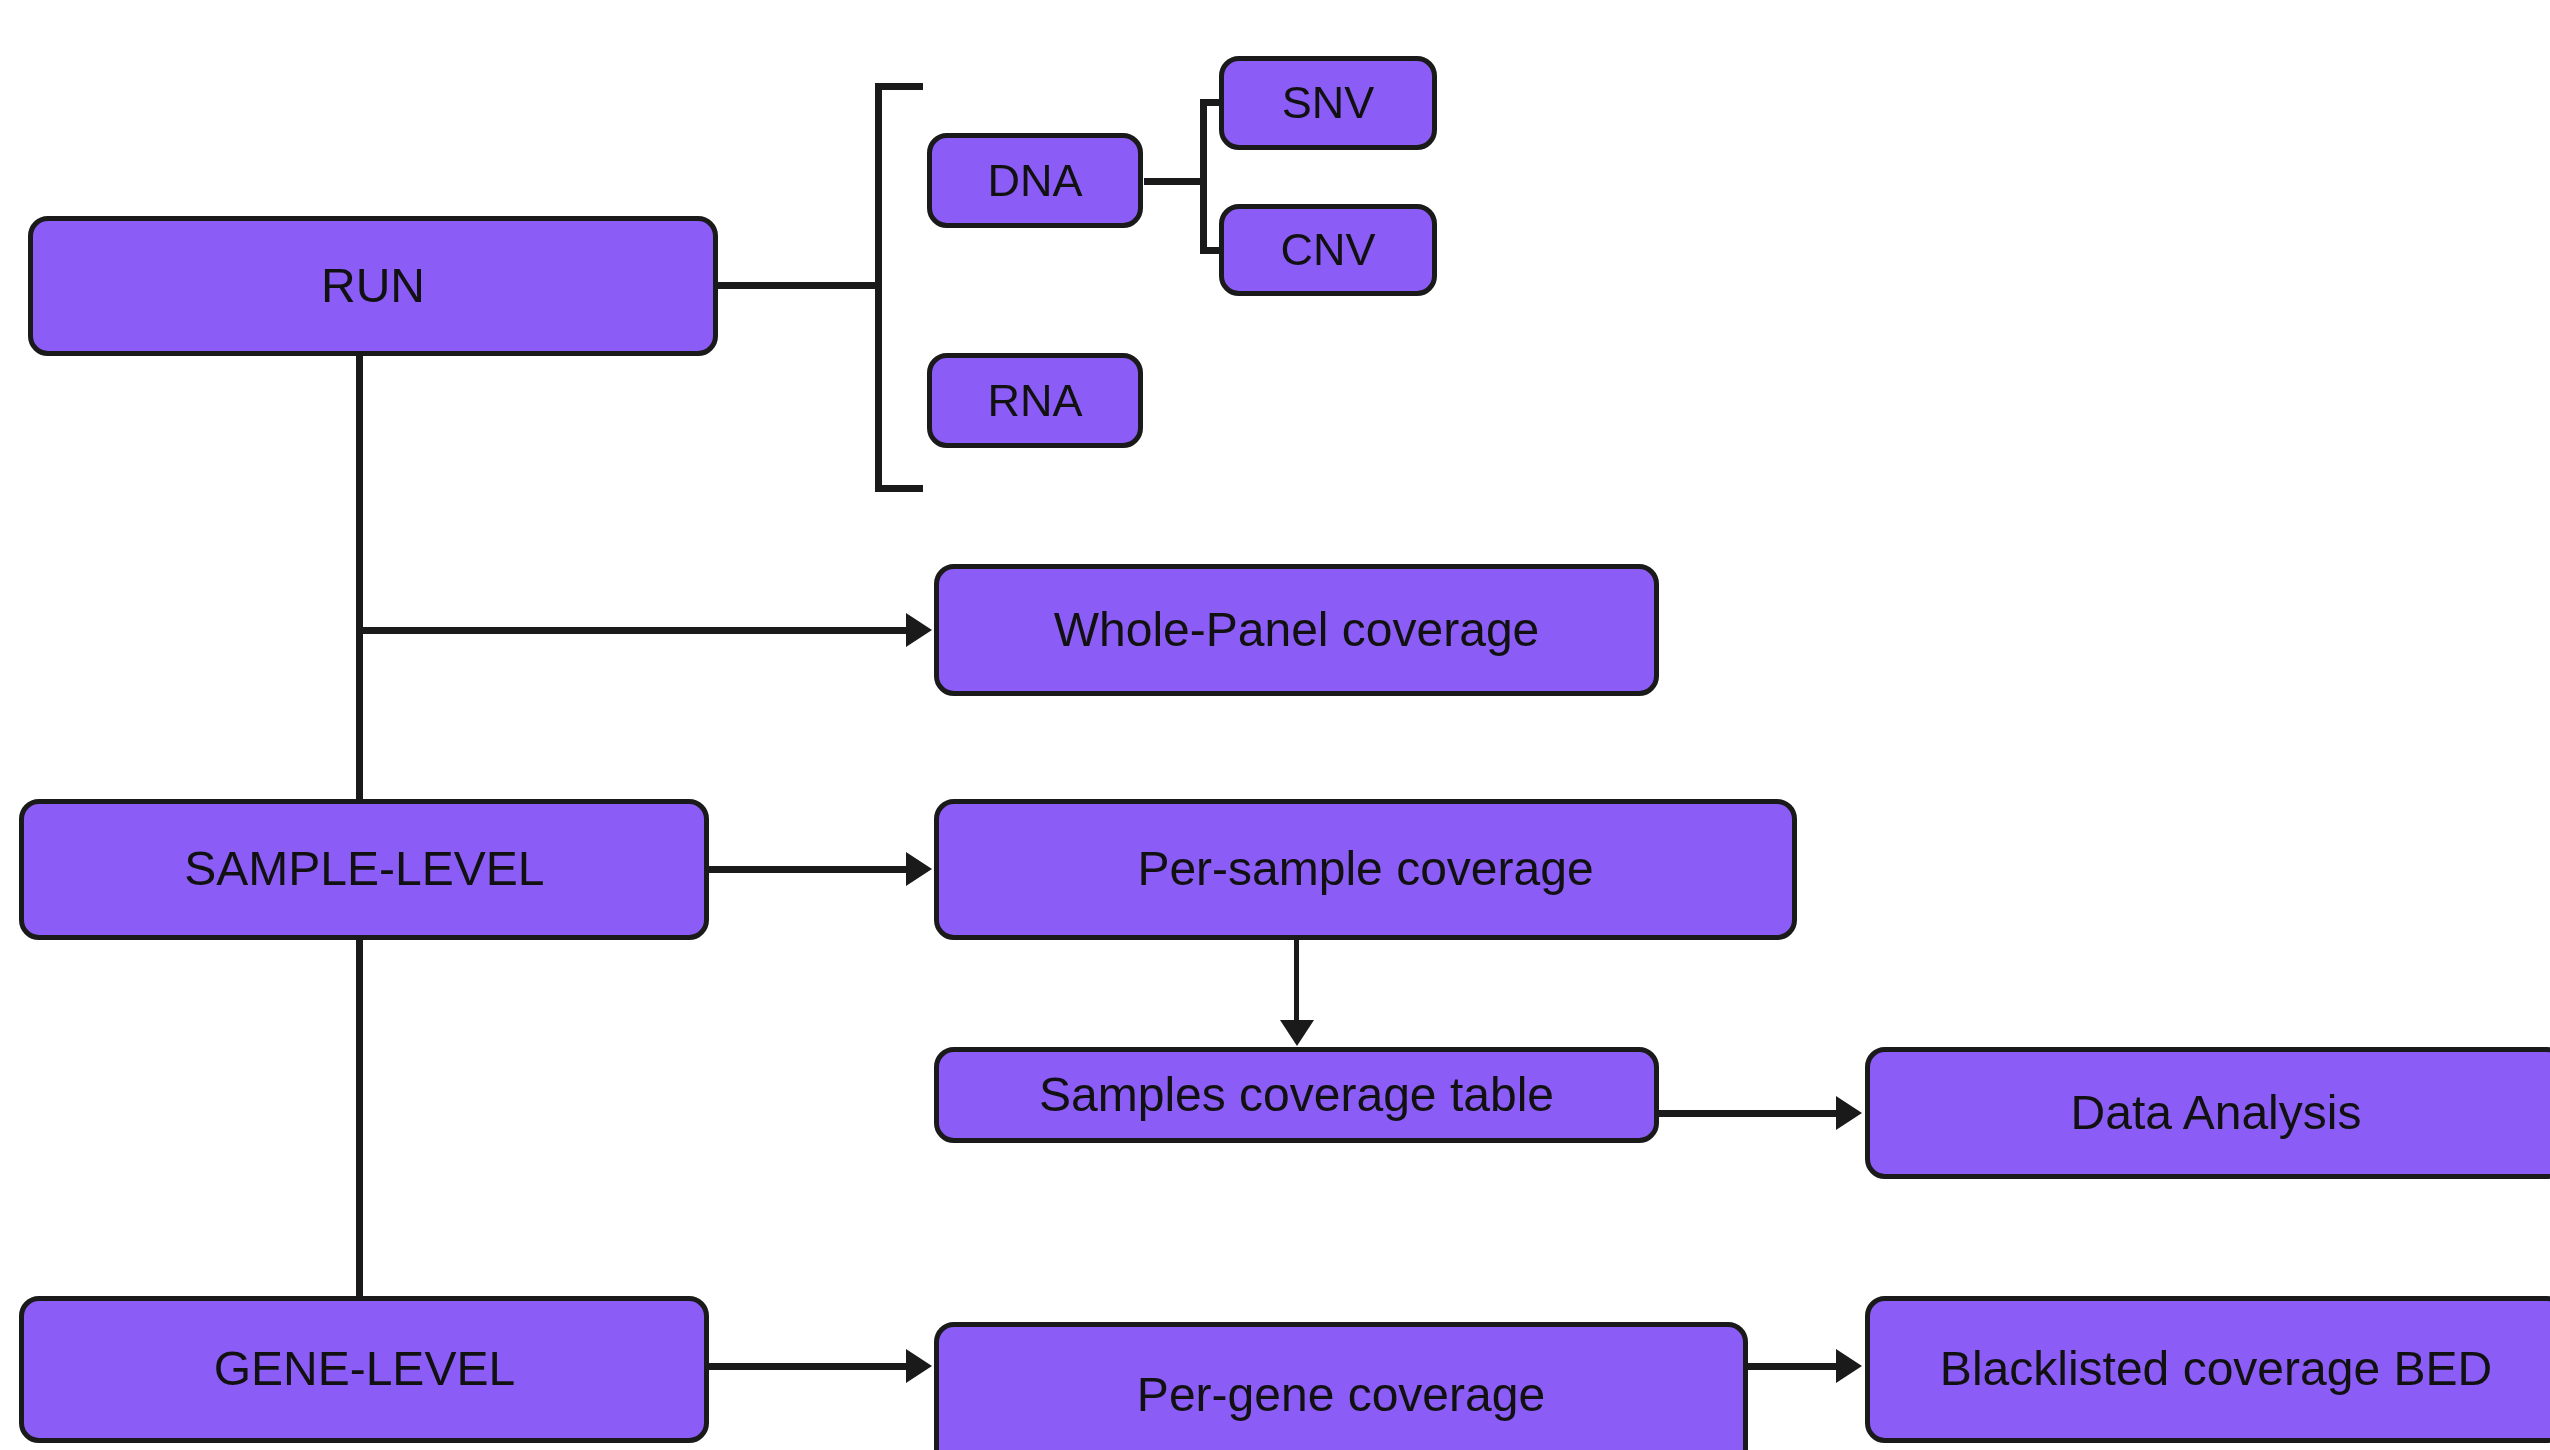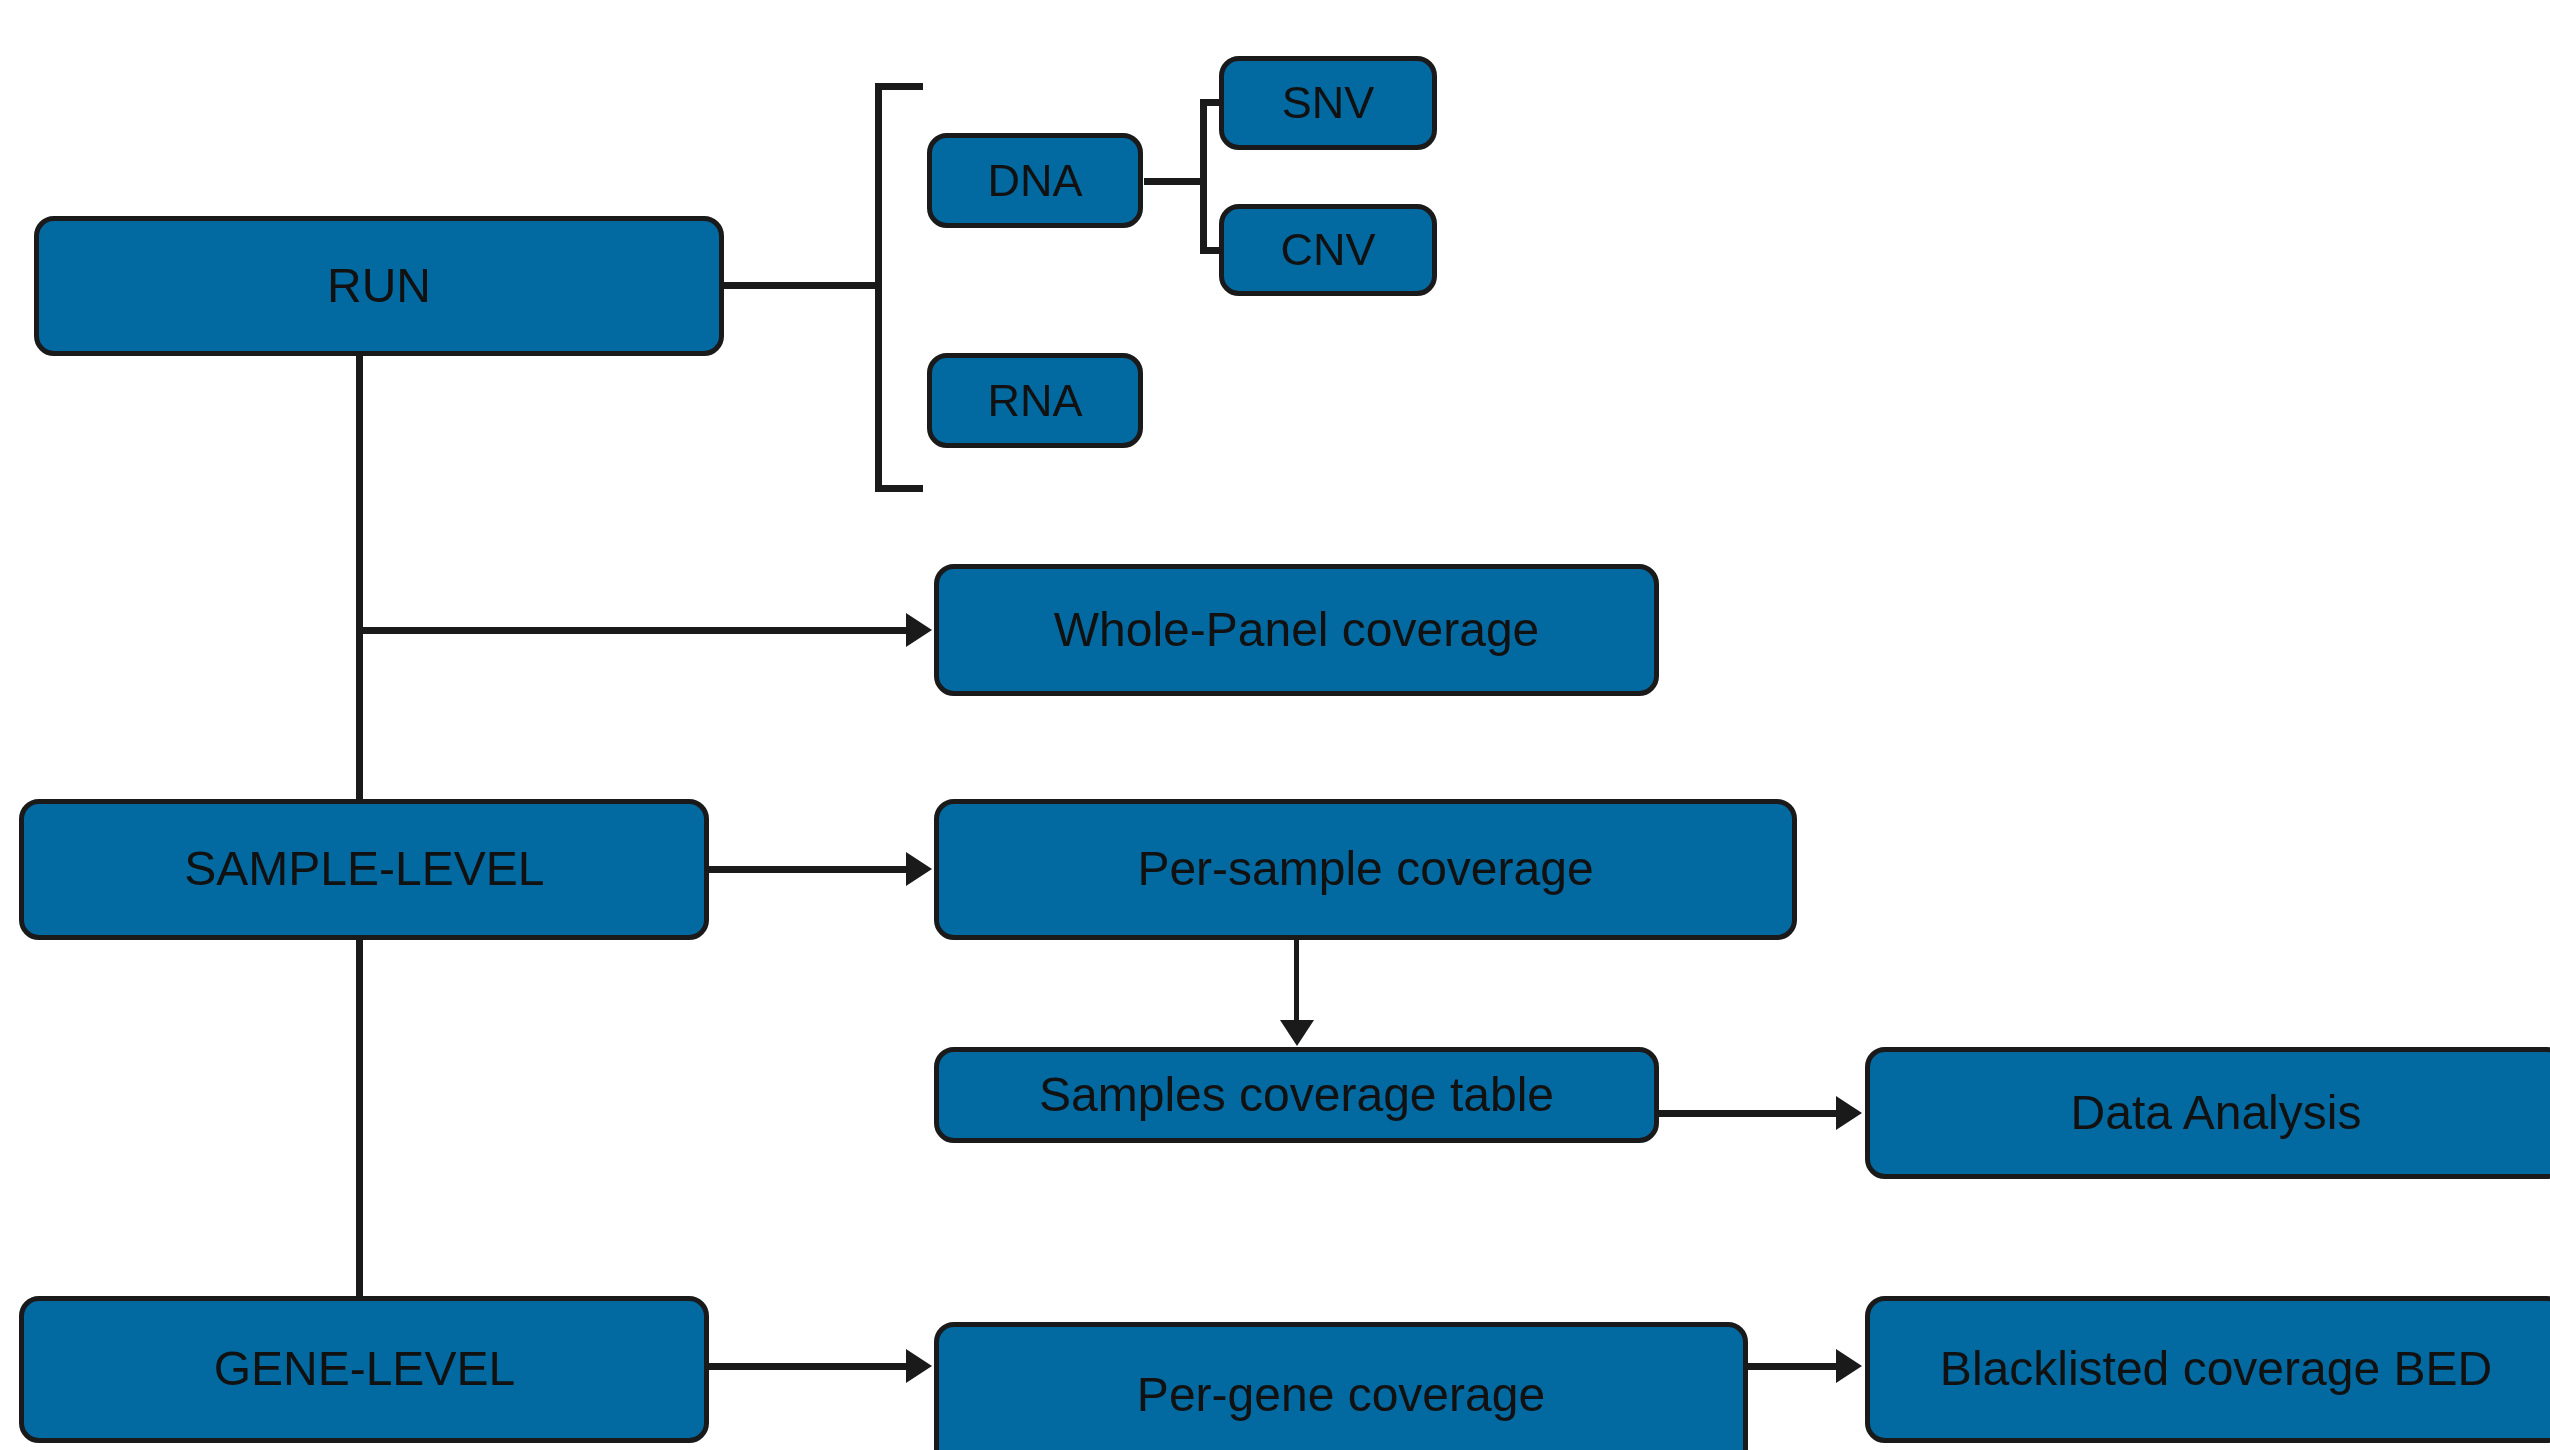--- a/index.html
+++ b/index.html
@@ -12,21 +12,21 @@
     position: relative;
     width: 2550px;
     height: 1450px;
     background: #ffffff;
     overflow: hidden;
     font-family: "Liberation Sans", sans-serif;
   }
   .node {
     position: absolute;
     box-sizing: border-box;
-    background: #0369a1;
+    background: #8b5cf6;
     border: 5.4px solid #1a1a1a;
     border-radius: 20px;
     display: flex;
     align-items: center;
     justify-content: center;
     text-align: center;
     color: #111111;
     line-height: 1.05;
     white-space: nowrap;
     z-index: 3;
@@ -71,21 +71,21 @@
     border-right: 17px solid transparent;
     border-top: 26px solid #1a1a1a;
     z-index: 2;
   }
 </style>
 </head>
 <body>
 
 <div id="canvas">
 
-  <div class="node n-big" style="left:34px;  top:216px;  width:690px; height:140px;">
+  <div class="node n-big" style="left:28px;  top:216px;  width:690px; height:140px;">
     <span class="label">RUN</span>
   </div>
 
   <div class="node n-small" style="left:927px; top:133px; width:216px; height:95px;">
     <span class="label">DNA</span>
   </div>
 
   <div class="node n-small" style="left:927px; top:353px; width:216px; height:95px;">
     <span class="label">RNA</span>
   </div>

